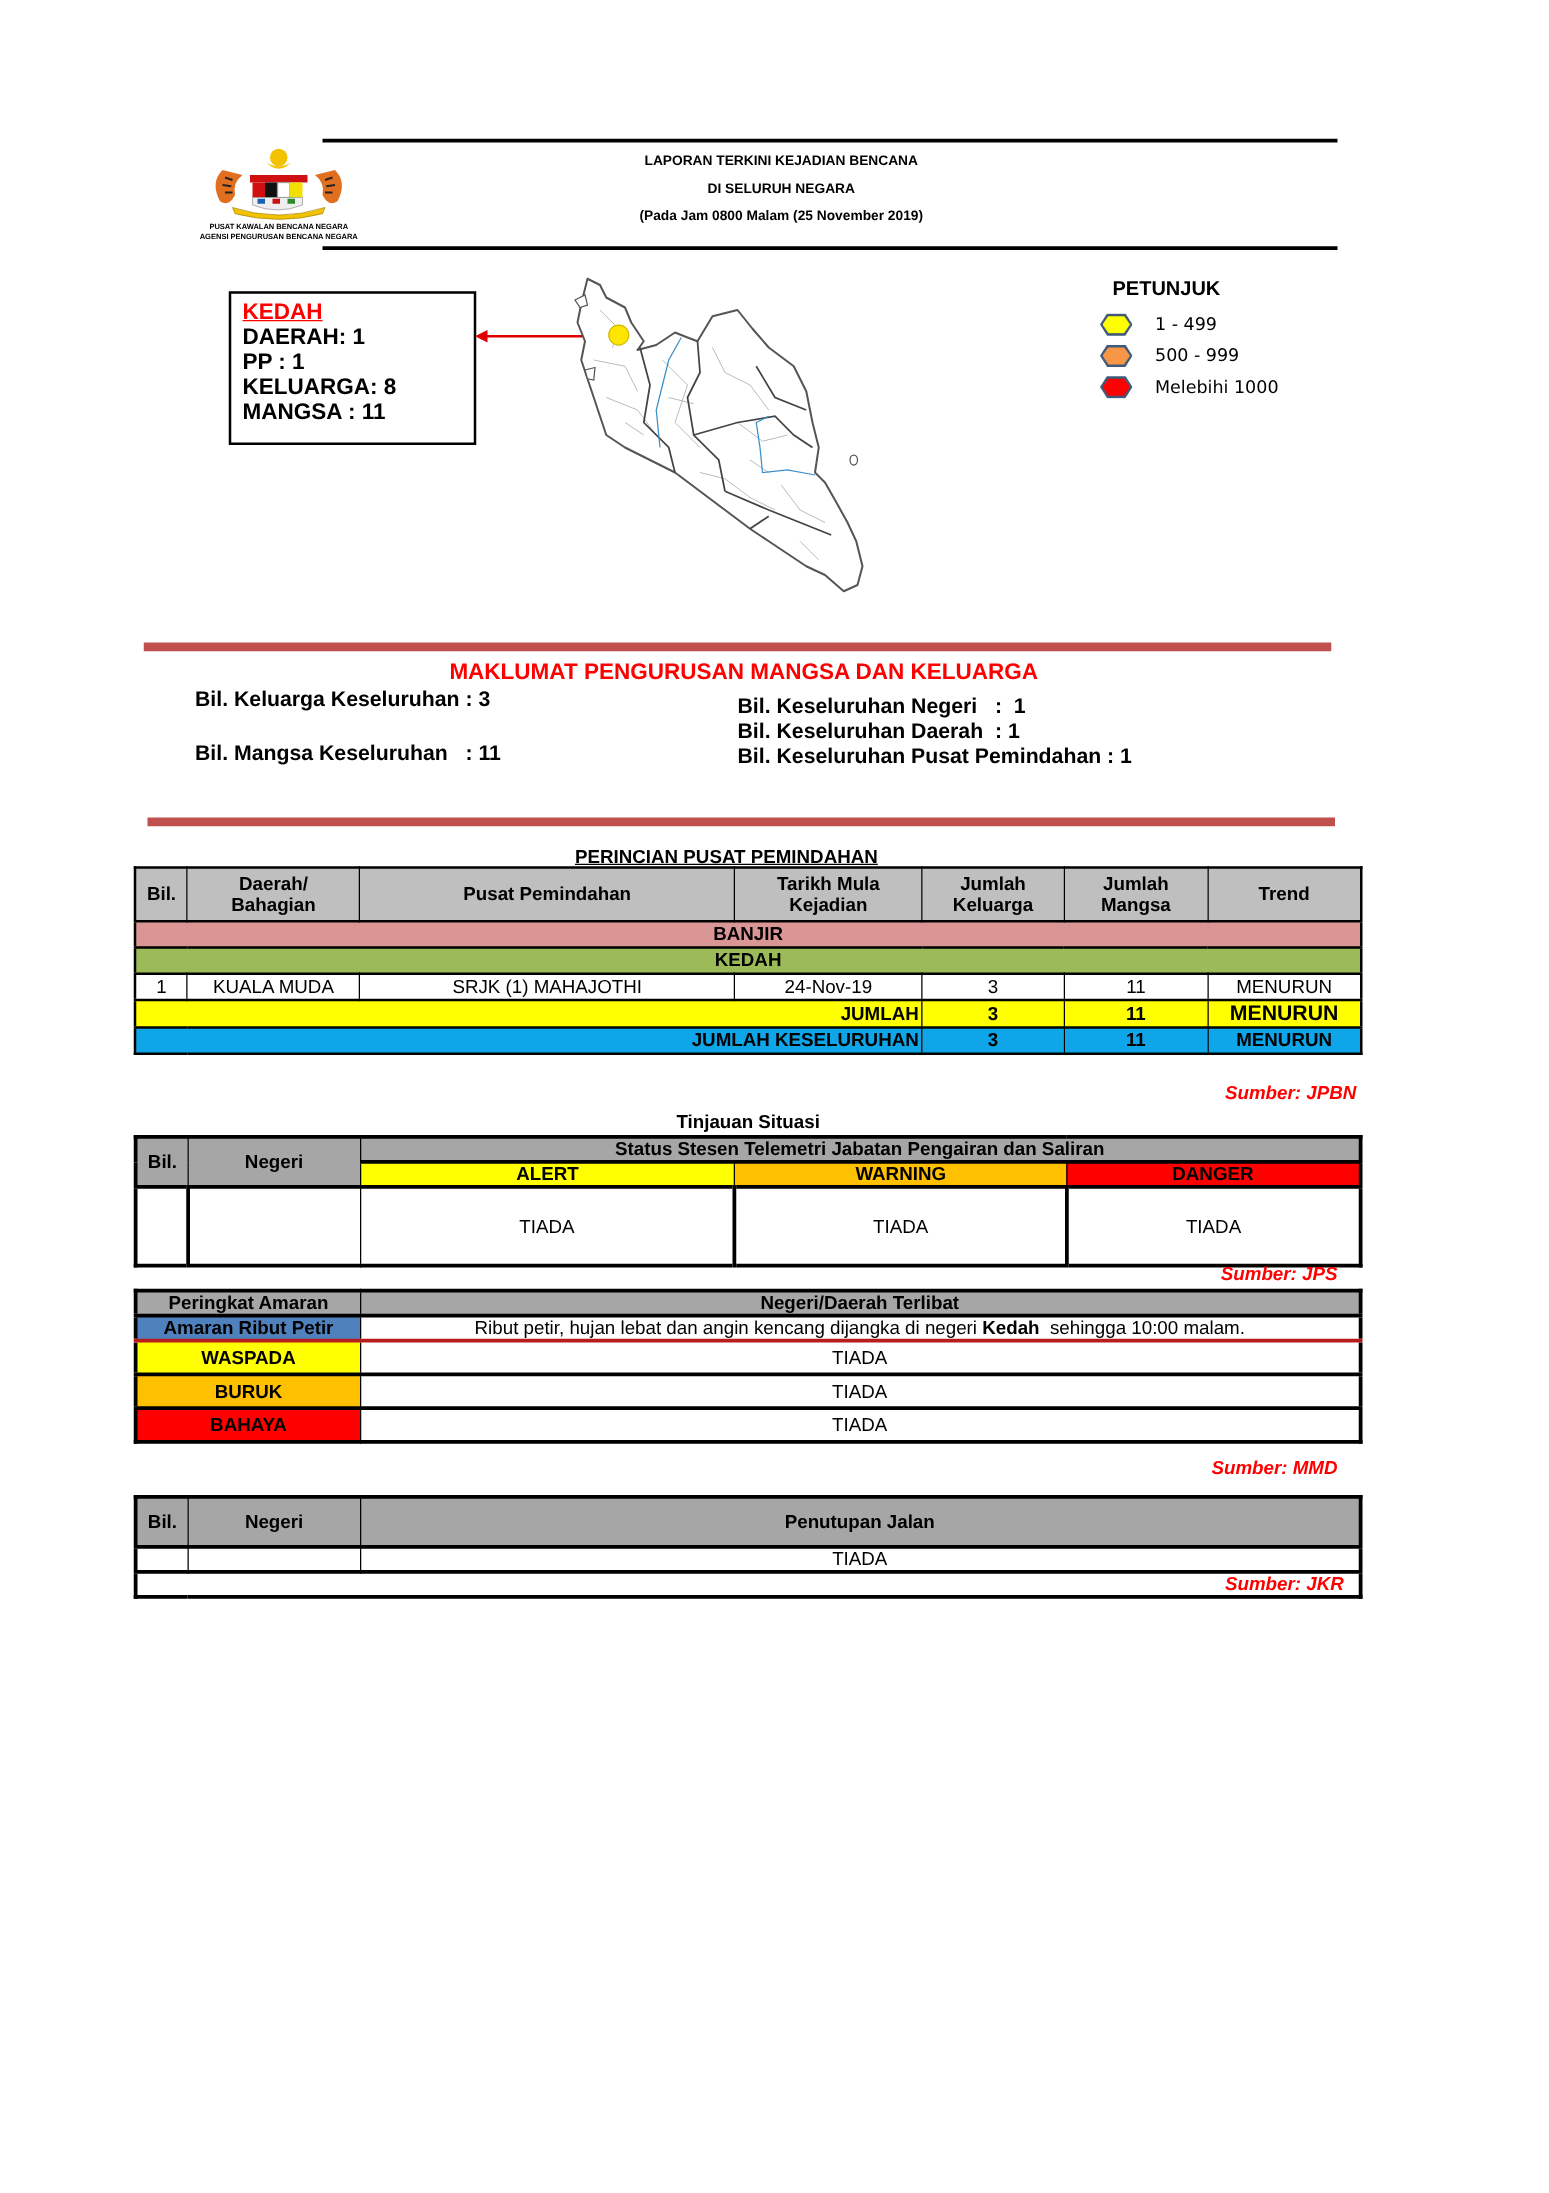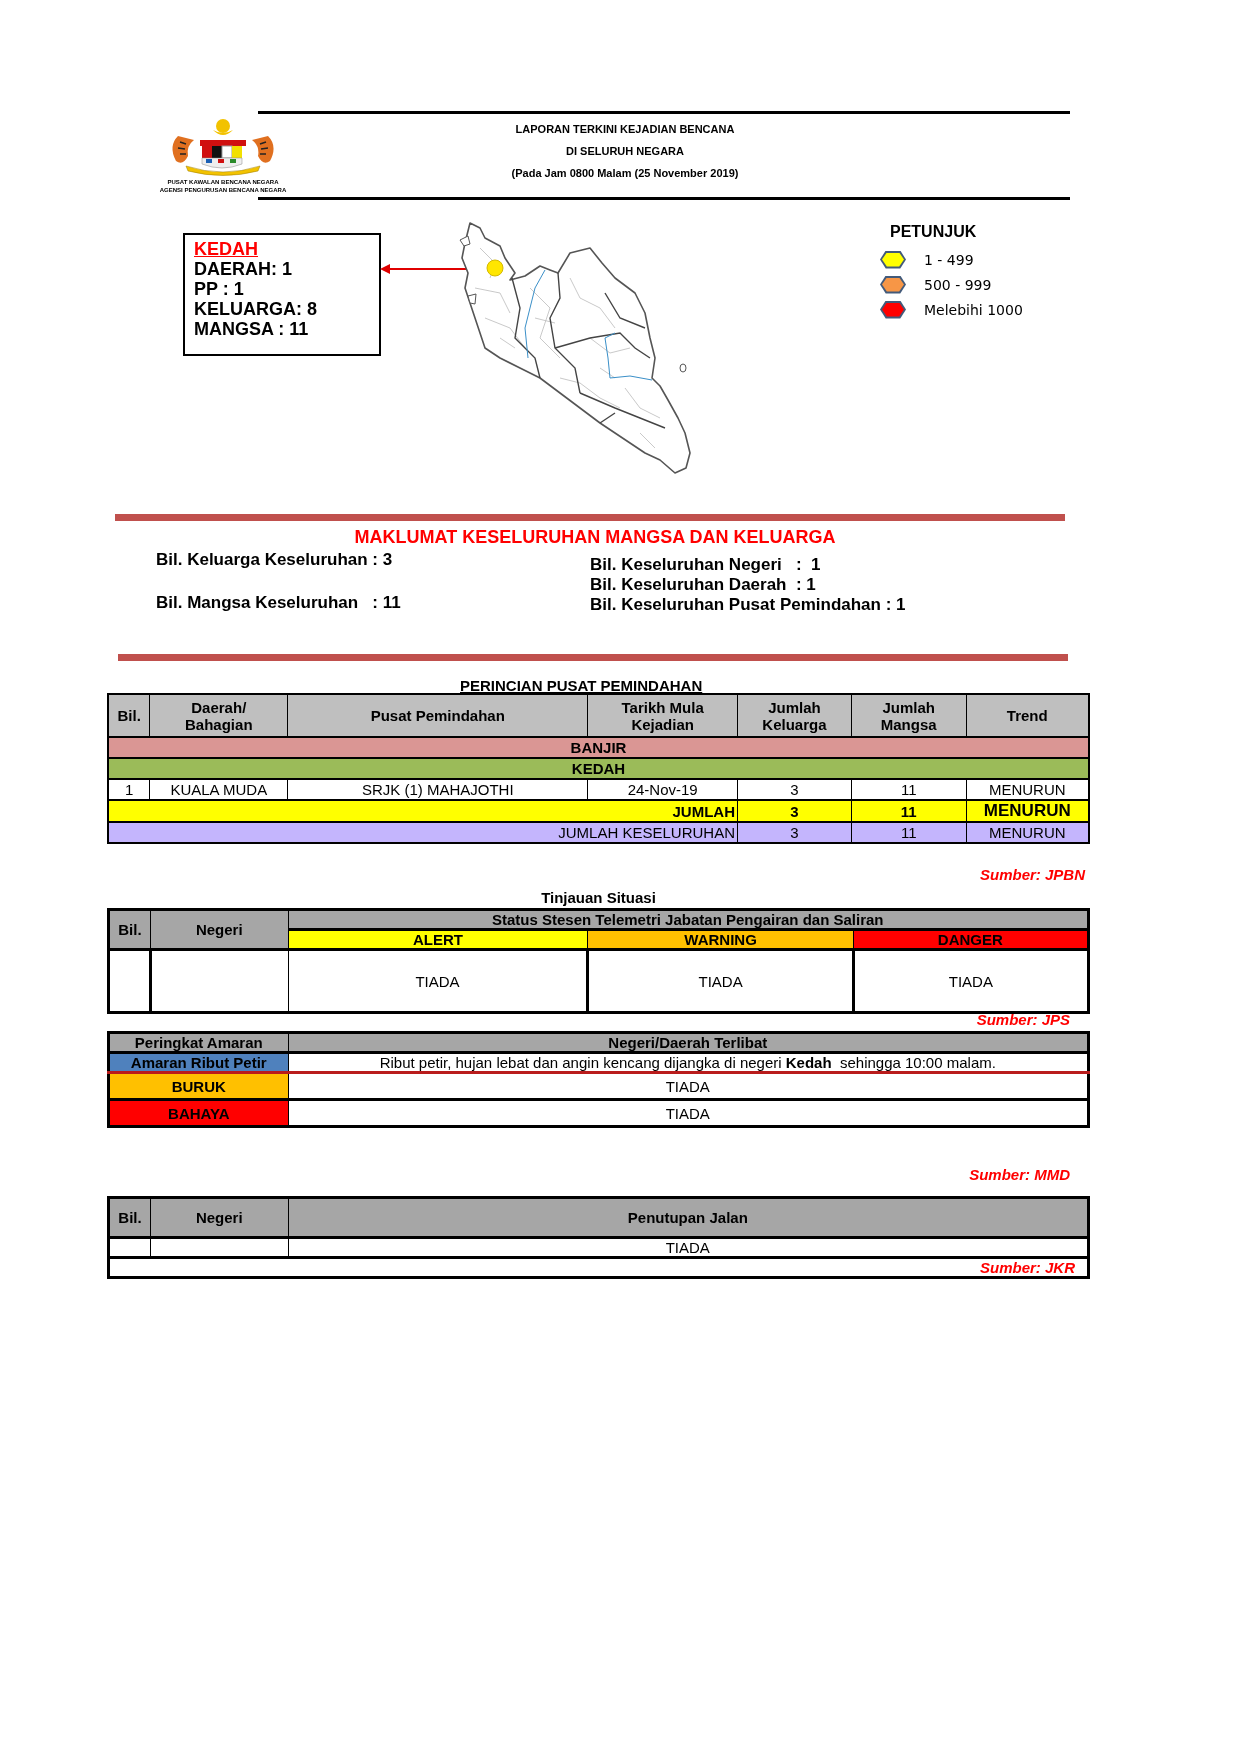--- a/index.html
+++ b/index.html
@@ -121,21 +121,21 @@
     <span class="hex" style="--c:#f79646;"></span>
     <span>500 - 999</span>
   </div>
   <div class="legend-row">
     <span class="hex" style="--c:#ff0000;"></span>
     <span>Melebihi 1000</span>
   </div>
 </div>
 
 <div class="bar-red" style="left:115px; top:514px; width:950px;"></div>
-<div class="sum-title" style="top:527px;">MAKLUMAT KESELURUHAN MANGSA DAN KELUARGA</div>
+<div class="sum-title" style="top:527px;">MAKLUMAT PENGURUSAN MANGSA DAN KELUARGA</div>
 <div class="sum-item" style="left:156px; top:550px;">Bil. Keluarga Keseluruhan : 3</div>
 <div class="sum-item" style="left:156px; top:593px;">Bil. Mangsa Keseluruhan   : 11</div>
 <div class="sum-item" style="left:590px; top:555px;">Bil. Keseluruhan Negeri   :  1</div>
 <div class="sum-item" style="left:590px; top:575px;">Bil. Keseluruhan Daerah  : 1</div>
 <div class="sum-item" style="left:590px; top:595px;">Bil. Keseluruhan Pusat Pemindahan : 1</div>
 <div class="bar-red" style="left:118px; top:654px; width:950px;"></div>
 
 <div class="tbl-caption" style="left:460px; top:677px; text-decoration:underline;text-align:center;">PERINCIAN PUSAT PEMINDAHAN </div>
 <table style="left:107px; top:693px; width:983px; font-size:15px; border:2px solid #000;">
   <colgroup>
@@ -183,21 +183,21 @@
     <td style="border-right:1px solid #000;">3</td>
     <td style="border-right:1px solid #000;">11</td>
     <td>MENURUN</td>
   </tr>
   <tr style="height:21px; background:#ffff00; font-weight:bold; border-bottom:2px solid #000;">
     <td colspan="4" style="text-align:right; padding-right:2px; border-right:1px solid #000;">JUMLAH</td>
     <td style="border-right:1px solid #000;">3</td>
     <td style="border-right:1px solid #000;">11</td>
     <td style="font-size:17px;">MENURUN</td>
   </tr>
-  <tr style="height:21px; background:#c4b5fd; font-weight:normal;">
+  <tr style="height:21px; background:#0ea5e9; font-weight:bold;">
     <td colspan="4" style="text-align:right; padding-right:2px; border-right:1px solid #000;">JUMLAH KESELURUHAN</td>
     <td style="border-right:1px solid #000;">3</td>
     <td style="border-right:1px solid #000;">11</td>
     <td>MENURUN</td>
   </tr>
 </tbody>
   </table>
 <div class="sumber" style="left:900px; top:866px; width:185px;">Sumber: JPBN</div>
 
 <div class="tbl-caption" style="left:107px; top:889px; width:983px;">Tinjauan Situasi</div>
@@ -239,20 +239,24 @@
   <tbody>
       <tr class="grey2" style="height:15px; font-weight:bold; border-bottom:3px solid #000;">
     <td style="border-right:1px solid #000;">Peringkat Amaran</td>
     <td>Negeri/Daerah Terlibat</td>
   </tr>
   <tr style="height:20px; border-bottom:3px solid #b91c1c;">
     <td style="background:#4f81bd; font-weight:bold; border-right:1px solid #000;">Amaran Ribut Petir</td>
     <td><span>Ribut petir, hujan lebat dan angin kencang dijangka di negeri </span><b>Kedah</b><span style="white-space:pre;">  sehingga 10:00 malam.</span></td>
   </tr>
   <tr style="height:27px; border-bottom:3px solid #000;">
+    <td style="background:#ffff00; font-weight:bold; border-right:1px solid #000;">WASPADA</td>
+    <td>TIADA</td>
+  </tr>
+  <tr style="height:27px; border-bottom:3px solid #000;">
     <td style="background:#ffc000; font-weight:bold; border-right:1px solid #000;">BURUK</td>
     <td>TIADA</td>
   </tr>
   <tr style="height:27px;">
     <td style="background:#ff0000; font-weight:bold; border-right:1px solid #000;">BAHAYA</td>
     <td>TIADA</td>
   </tr>
 </tbody>
   </table>
 <div class="sumber" style="left:900px; top:1166px; width:170px;">Sumber: MMD</div>

